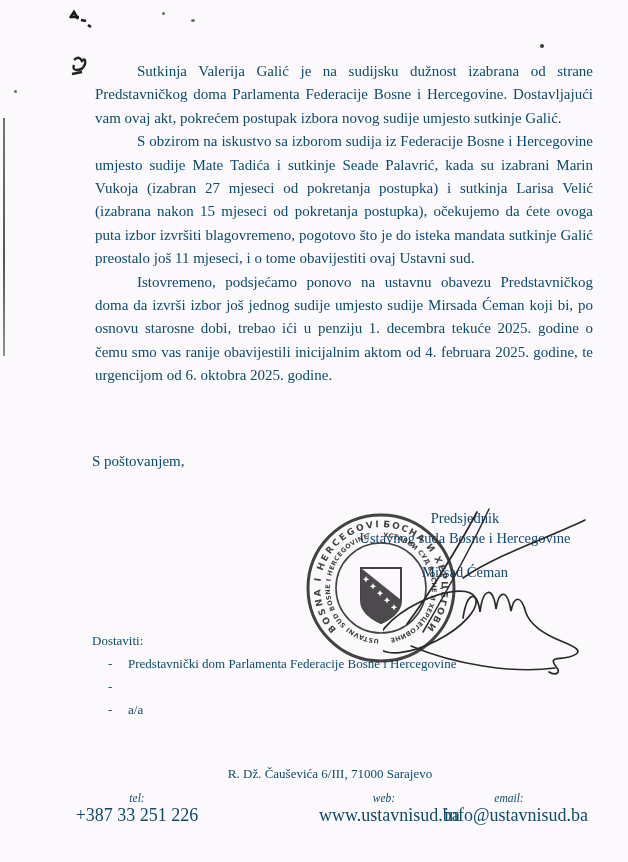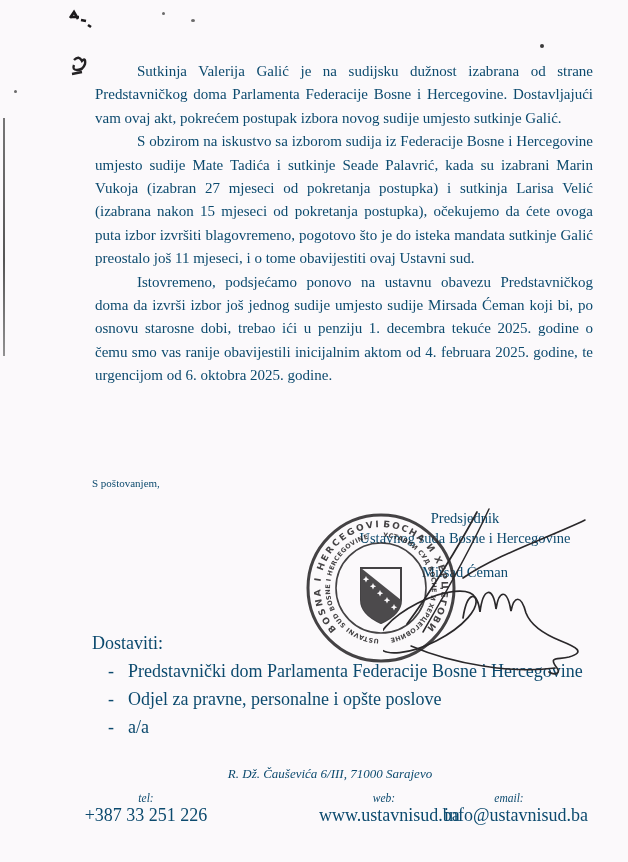--- a/index.html
+++ b/index.html
@@ -11,46 +11,46 @@
     overflow:hidden;
     font-family:"Liberation Serif", serif;
     color:#0c4a6e;
   }
   
   .body-text{
     position:absolute;left:95px;top:60px;width:498px;
     font-size:15px;line-height:23.4px;text-align:justify;
   }
   .body-text p{margin:0;text-indent:42px;}
-  .closing{position:absolute;left:92px;top:477px;font-size:11px;}
+  .closing{position:absolute;left:92px;top:453px;font-size:15px;}
   
   .sig-block{
     position:absolute;left:345px;top:508px;width:240px;
     text-align:center;font-size:14.5px;line-height:20px;
   }
   .sig-name{margin-top:14px;}
   
   .stamp{position:absolute;left:303px;top:510px;z-index:3;opacity:.88;}
   .stamp text{font-family:"DejaVu Sans", sans-serif;font-weight:bold;fill:#2b292b;}
   
   .signature{position:absolute;left:383px;top:496px;z-index:4;}
   .signature path, .signature ellipse{stroke:#2a282a;fill:none;stroke-linecap:round;}
   
-  .dostaviti{position:absolute;left:92px;top:633px;font-size:18px;}
+  .dostaviti{position:absolute;left:92px;top:633px;font-size:13px;}
   .dost-item{display:flex;margin-top:7px;}
   .dost-item .dash{width:20px;margin-left:16px;text-align:left;}
   
   .footer-address{
     position:absolute;left:130px;top:766px;width:400px;
-    text-align:center;font-size:13px;font-style:italic;
+    text-align:center;font-size:13px;
   }
   .contact-col{position:absolute;top:792px;width:130px;text-align:center;}
   .contact-col .lbl{font-style:italic;font-size:11.5px;}
   .contact-col .val{font-size:18px;margin-top:1px;}
-  .col-tel{left:81px;}  .col-fax{left:195px;}
+  .col-tel{left:72px;}  .col-fax{left:195px;}
   .col-web{left:319px;} .col-email{left:444px;}
   
   .edge-line{
     position:absolute;left:3px;top:118px;width:1.5px;height:238px;
     background:linear-gradient(#555, #2c2c2c 60%, #777);opacity:.8;
   }
   .artifact{position:absolute;z-index:1;}
   .dot{position:absolute;border-radius:50%;background:#6a6a6a;}
 </style>
 </head>
@@ -127,21 +127,20 @@
   </svg>
 
   <div class="dostaviti">
     <div>Dostaviti:</div>
     <div class="dost-item">
       <span class="dash">-</span>
       <span>Predstavnički dom Parlamenta Federacije Bosne i Hercegovine</span>
     </div>
     <div class="dost-item">
       <span class="dash">-</span>
-      <span>Odjel za pravne, personalne i opšte poslove</span>
     </div>
     <div class="dost-item">
       <span class="dash">-</span>
       <span>a/a</span>
     </div>
   </div>
 
   <div class="footer-address">R. Dž. Čauševića 6/III, 71000 Sarajevo</div>
 
   <div class="contact-col col-tel">

